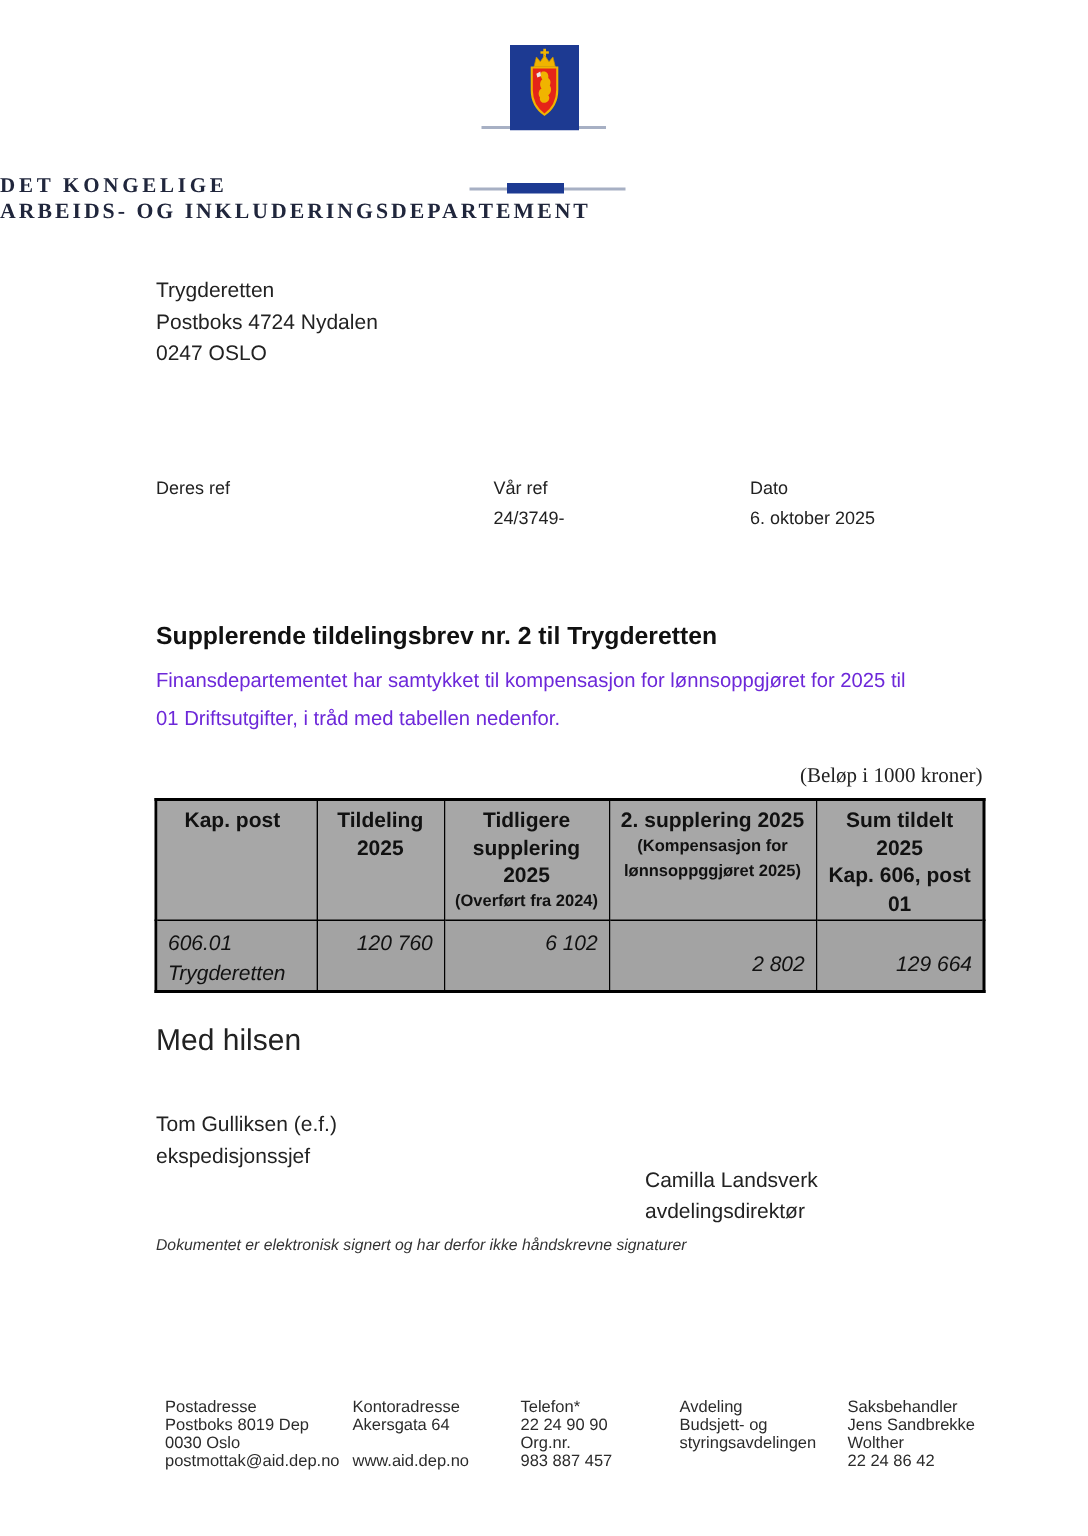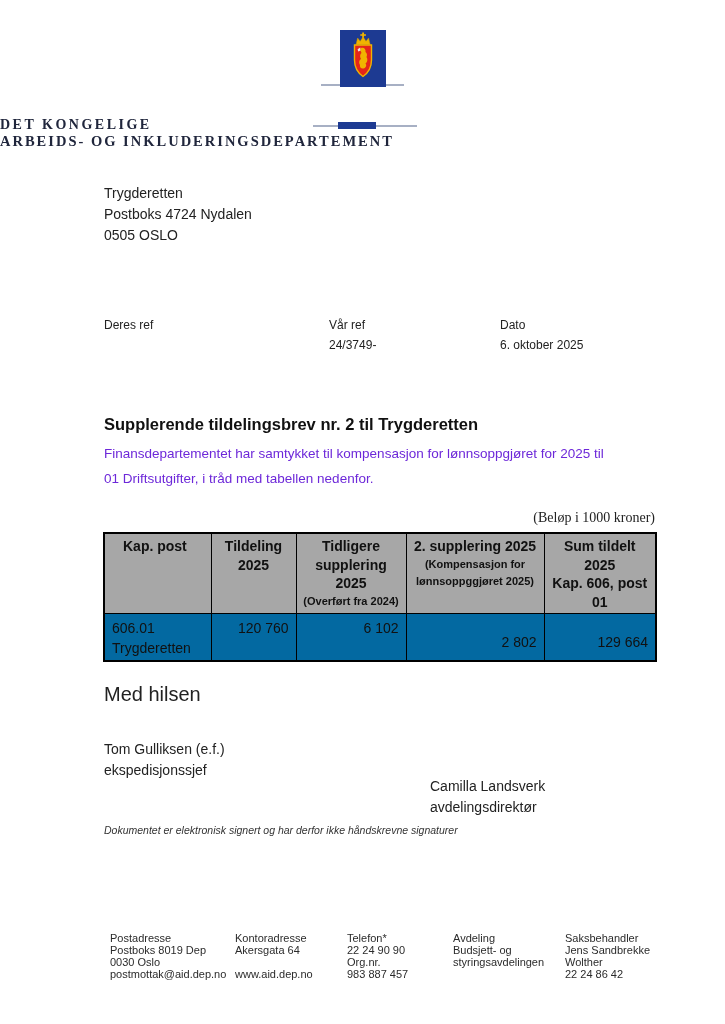--- a/index.html
+++ b/index.html
@@ -41,21 +41,21 @@
 
   
   .amount-note{position:absolute;top:510px;left:0;width:655px;text-align:right;font-size:14px;color:#222;font-family:Liberation Serif, serif;}
   .alloc-table{position:absolute;top:532px;left:103px;border-collapse:collapse;table-layout:fixed;
     border:2px solid #000;}
   .alloc-table th,.alloc-table td{border:1.5px solid #000;vertical-align:top;overflow:hidden;}
   .alloc-table th{background:#a7a7a7;font-size:14px;font-weight:bold;line-height:18.5px;
     padding:3px 5px 2px 5px;text-align:center;color:#111;}
   .alloc-table th.left{text-align:left;padding-left:18px;}
   .th-sub{font-size:11px;font-weight:bold;line-height:17px;}
-  .alloc-table td{font-size:14px;line-height:20px;padding:4px 7px 2px 7px;background:#0369a1;color:#111;}
+  .alloc-table td{font-size:14px;line-height:20px;padding:4px 7px 2px 7px;background:#a3a3a3;color:#111;font-style:italic;}
   .alloc-table td.name{text-align:left;}
   .alloc-table td.num{text-align:right;}
   .alloc-table td.raised{padding-top:18px;}
   .hdr-row{height:74px;}
   .data-row{height:39px;}
 
   
   .closing{position:absolute;top:683px;left:104px;font-size:20px;color:#222;}
   .signer1{position:absolute;top:739px;left:104px;font-size:14px;line-height:21px;color:#222;}
   .signer2{position:absolute;top:776px;left:430px;font-size:14px;line-height:21px;color:#222;}
@@ -93,21 +93,21 @@
     </div>
     <div class="bottom-rule">
       <div class="rule-line"></div>
       <div class="rule-bar"></div>
     </div>
   </div>
 
   <div class="recipient">
     <div class="f-line">Trygderetten</div>
     <div class="f-line">Postboks 4724 Nydalen</div>
-    <div class="f-line">0505 OSLO</div>
+    <div class="f-line">0247 OSLO</div>
   </div>
 
   <div class="refline">
     <div class="ref-col ref-deres">
       <div>Deres ref</div>
     </div>
     <div class="ref-col ref-var">
       <div>Vår ref</div>
       <div class="ref-value">24/3749-</div>
     </div>

